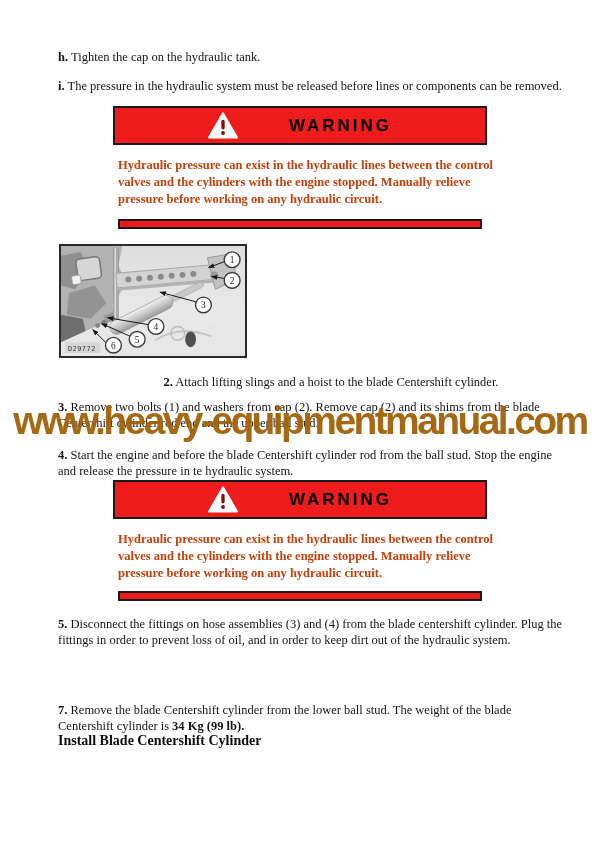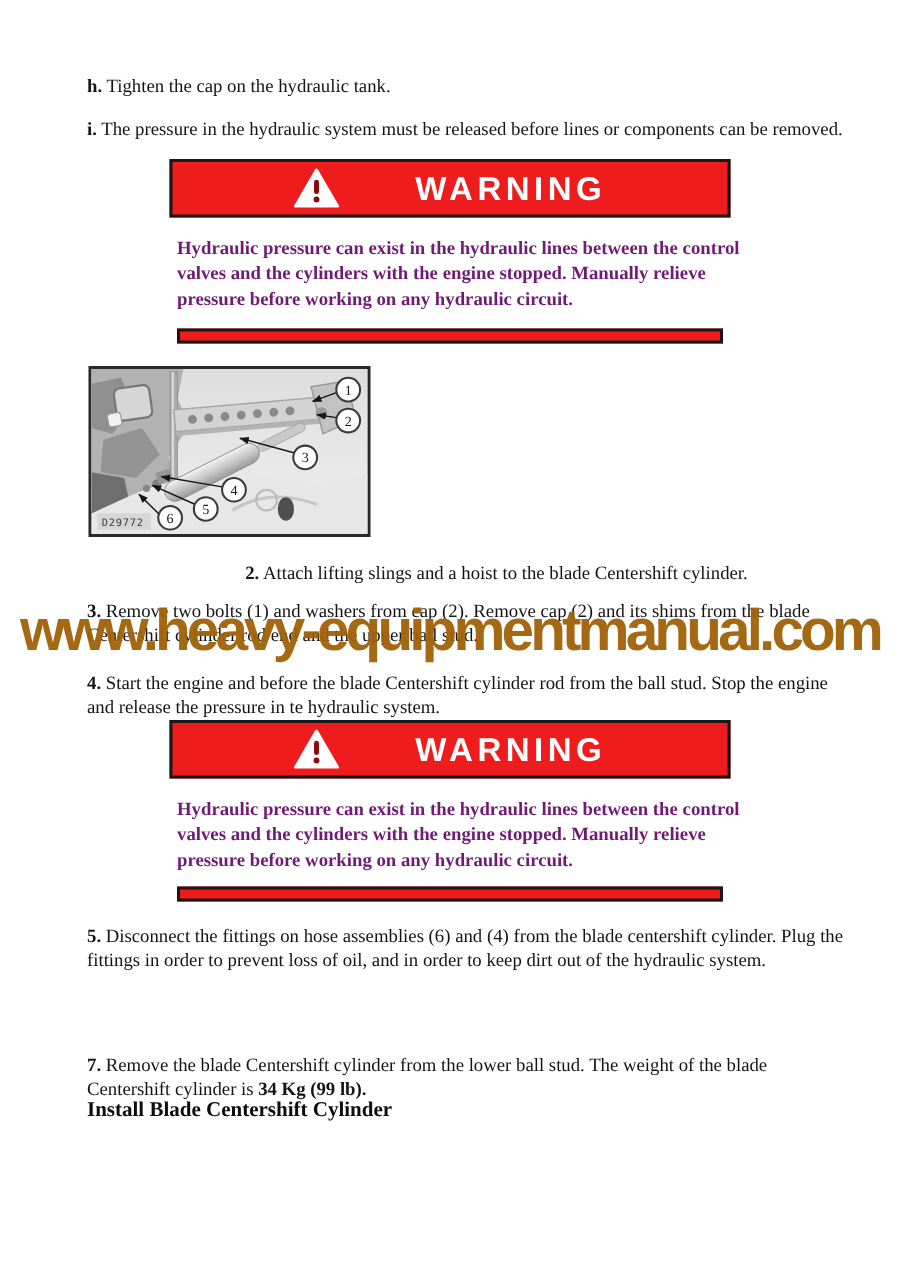--- a/index.html
+++ b/index.html
@@ -24,27 +24,27 @@
 
   .banner{
     position:absolute;left:113px;width:374px;height:39px;box-sizing:border-box;
     background:#ee1c1c;border:2px solid #181818;
     display:flex;align-items:center;justify-content:center;gap:10px;
   }
   .banner1{top:106px;}
   .banner2{top:480px;}
   .banner .w-title{
     font-family:"Liberation Sans","DejaVu Sans",sans-serif;font-weight:bold;
-    font-size:22px;letter-spacing:3px;color:#ffffff;margin-left:41px;
+    font-size:17px;letter-spacing:3px;color:#000000;margin-left:41px;
   }
   .tri-icon{width:30px;height:27px;display:block;}
 
   .warnbody{
     position:absolute;left:118px;width:440px;
-    font-weight:bold;font-size:12.5px;line-height:17px;color:#701a75;
+    font-weight:bold;font-size:12.5px;line-height:17px;color:#c2410c;
     white-space:pre-line;
   }
   .wb1{top:157px;}
   .wb2{top:531px;}
 
   .redbar{
     position:absolute;left:118px;width:364px;height:10px;box-sizing:border-box;
     background:#ee1c1c;border:2px solid #181818;
   }
   .rb1{top:219px;}
@@ -198,21 +198,21 @@
     </svg>
     <span class="w-title">WARNING</span>
   </div>
 
   <div class="warnbody wb2">Hydraulic pressure can exist in the hydraulic lines between the control
 valves and the cylinders with the engine stopped. Manually relieve
 pressure before working on any hydraulic circuit.</div>
 
   <div class="redbar rb2" style="background-color: rgb(238, 28, 28);"></div>
 
-  <p class="step s-5"><b class="lbl">5.</b> <span class="txt">Disconnect the fittings on hose assemblies (6) and (4) from the blade centershift cylinder. Plug the
+  <p class="step s-5"><b class="lbl">5.</b> <span class="txt">Disconnect the fittings on hose assemblies (3) and (4) from the blade centershift cylinder. Plug the
 fittings in order to prevent loss of oil, and in order to keep dirt out of the hydraulic system.</span></p>
 
 
   <p class="step s-7"><b class="lbl">7.</b> <span class="txt">Remove the blade Centershift cylinder from the lower ball stud. The weight of the blade
 Centershift cylinder is</span><b class="bold-suffix">34 Kg (99 lb).</b></p>
 
   <h1 class="heading">Install Blade Centershift Cylinder</h1>
 
 </div>
 

